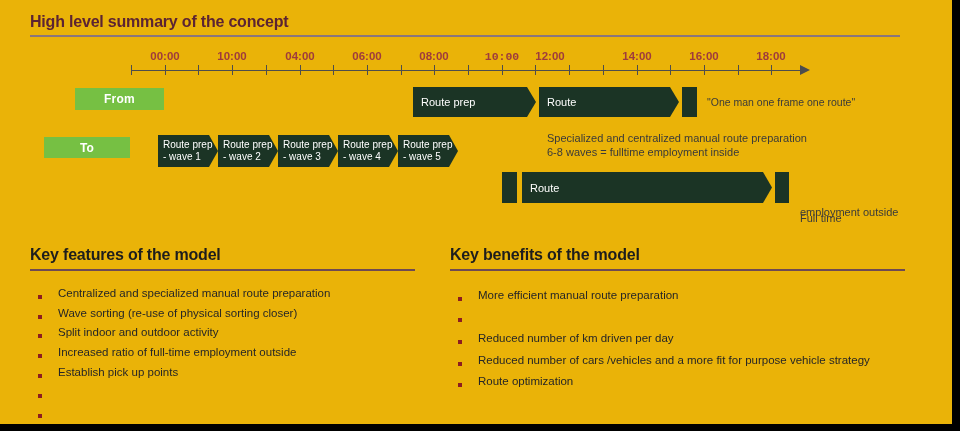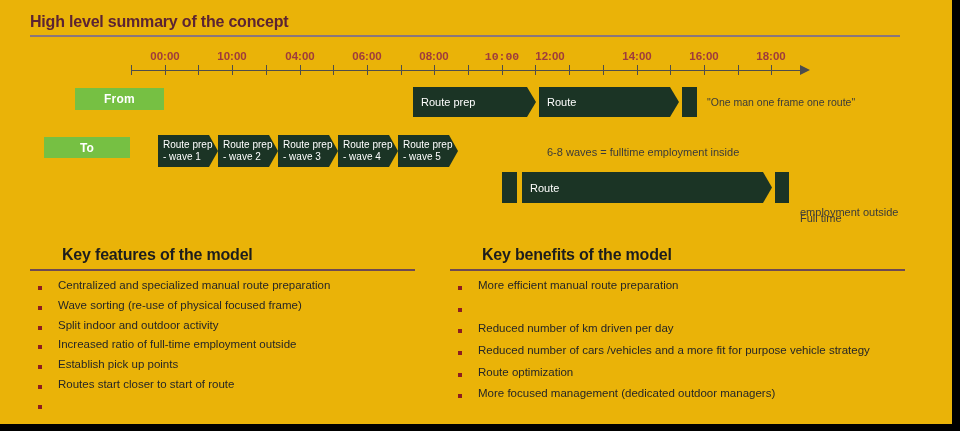--- a/index.html
+++ b/index.html
@@ -38,24 +38,24 @@
     padding-left:8px; box-sizing:border-box; white-space:nowrap; overflow:hidden;
   }
   .bar.arrow { clip-path: polygon(0 0, calc(100% - 9px) 0, 100% 50%, calc(100% - 9px) 100%, 0 100%); }
   .bar.wave { font-size:10px; line-height:1.2; padding-left:5px; }
 
   .note { position:absolute; font-size:10.5px; color:#3a3a3a; white-space:nowrap; }
   .note.small { font-size:11px; }
 
   
   .col { position:absolute; top:246px; }
-  .col-heading { font-size:16px; font-weight:bold; color:#1d1d1d; letter-spacing:-0.2px;margin-left:32px; }
+  .col-heading { font-size:16px; font-weight:bold; color:#1d1d1d; letter-spacing:-0.2px; }
   .col-rule { height:2px; background:#6e4a53; margin-top:5px; }
   .list { margin-top:8px; }
-  .item { display:flex; align-items:flex-start; }
+  .item { display:flex; align-items:flex-end; }
   .features .item { height:19.8px; }
   .benefits .item { height:21.7px; }
   .dot { flex:0 0 4px; width:4px; height:4px; background:#8c1d20; margin:7px 16px 0 8px; }
   .txt { font-size:11.5px; color:#262626; white-space:nowrap; }
 
   .edge-right  { position:absolute; left:952px; top:0; width:8px; height:431px; background:#000000; }
   .edge-bottom { position:absolute; left:0; top:424px; width:960px; height:7px; background:#000000; }
 </style>
 </head>
 <body>
@@ -124,57 +124,57 @@
       </div>
       <div class="bar arrow wave" style="left: 338px; top: 135px; width: 60px; height: 32px;">
         <span>Route prep</span>
         <span>- wave 4</span>
       </div>
       <div class="bar arrow wave" style="left: 398px; top: 135px; width: 60px; height: 32px;">
         <span>Route prep</span>
         <span>- wave 5</span>
       </div>
     </div>
+  <div class="note small" style="left:547px; top:132px;">Specialized and centralized manual route preparation</div>
   <div class="note small" style="left:547px; top:146px;">6-8 waves = fulltime employment inside</div>
 
   <div id="outside-bars">
       <div class="bar rect" style="left: 502px; top: 172px; width: 15px; height: 31px;"></div>
       <div class="bar arrow" style="left: 522px; top: 172px; width: 250px; height: 31px;">Route</div>
       <div class="bar rect" style="left: 775px; top: 172px; width: 14px; height: 31px;"></div>
     </div>
   <div class="note small" style="left:800px; top:176px;margin-top:36px;">Full time</div>
   <div class="note small" style="left:800px; top:206px;">employment outside</div>
 
   <div class="col features" style="left:30px; width:390px;">
     <div class="col-heading">Key features of the model</div>
     <div class="col-rule" style="width:385px;"></div>
     <div class="list" id="features-list">
         <div class="item">
           <div class="dot"></div>
           <span class="txt">Centralized and specialized manual route preparation</span>
         </div>
         <div class="item">
           <div class="dot"></div>
-          <span class="txt">Wave sorting (re-use of physical focused frame)</span>
+          <span class="txt">Wave sorting (re-use of physical sorting closer)</span>
         </div>
         <div class="item">
           <div class="dot"></div>
           <span class="txt">Split indoor and outdoor activity</span>
         </div>
         <div class="item">
           <div class="dot"></div>
           <span class="txt">Increased ratio of full-time employment outside</span>
         </div>
         <div class="item">
           <div class="dot"></div>
           <span class="txt">Establish pick up points</span>
         </div>
         <div class="item">
           <div class="dot"></div>
-          <span class="txt">Routes start closer to start of route</span>
         </div>
         <div class="item">
           <div class="dot"></div>
         </div>
       </div>
   </div>
 
   <div class="col benefits" style="left:450px; width:460px;">
     <div class="col-heading">Key benefits of the model</div>
     <div class="col-rule" style="width:455px;"></div>
@@ -191,22 +191,18 @@
           <span class="txt">Reduced number of km driven per day</span>
         </div>
         <div class="item">
           <div class="dot"></div>
           <span class="txt">Reduced number of cars /vehicles and a more fit for purpose vehicle strategy</span>
         </div>
         <div class="item">
           <div class="dot"></div>
           <span class="txt">Route optimization</span>
         </div>
-        <div class="item">
-          <div class="dot"></div>
-          <span class="txt">More focused management (dedicated outdoor managers)</span>
-        </div>
       </div>
   </div>
 
   <div class="edge-right"></div>
   <div class="edge-bottom"></div>
 </div>
 
 </body></html>

